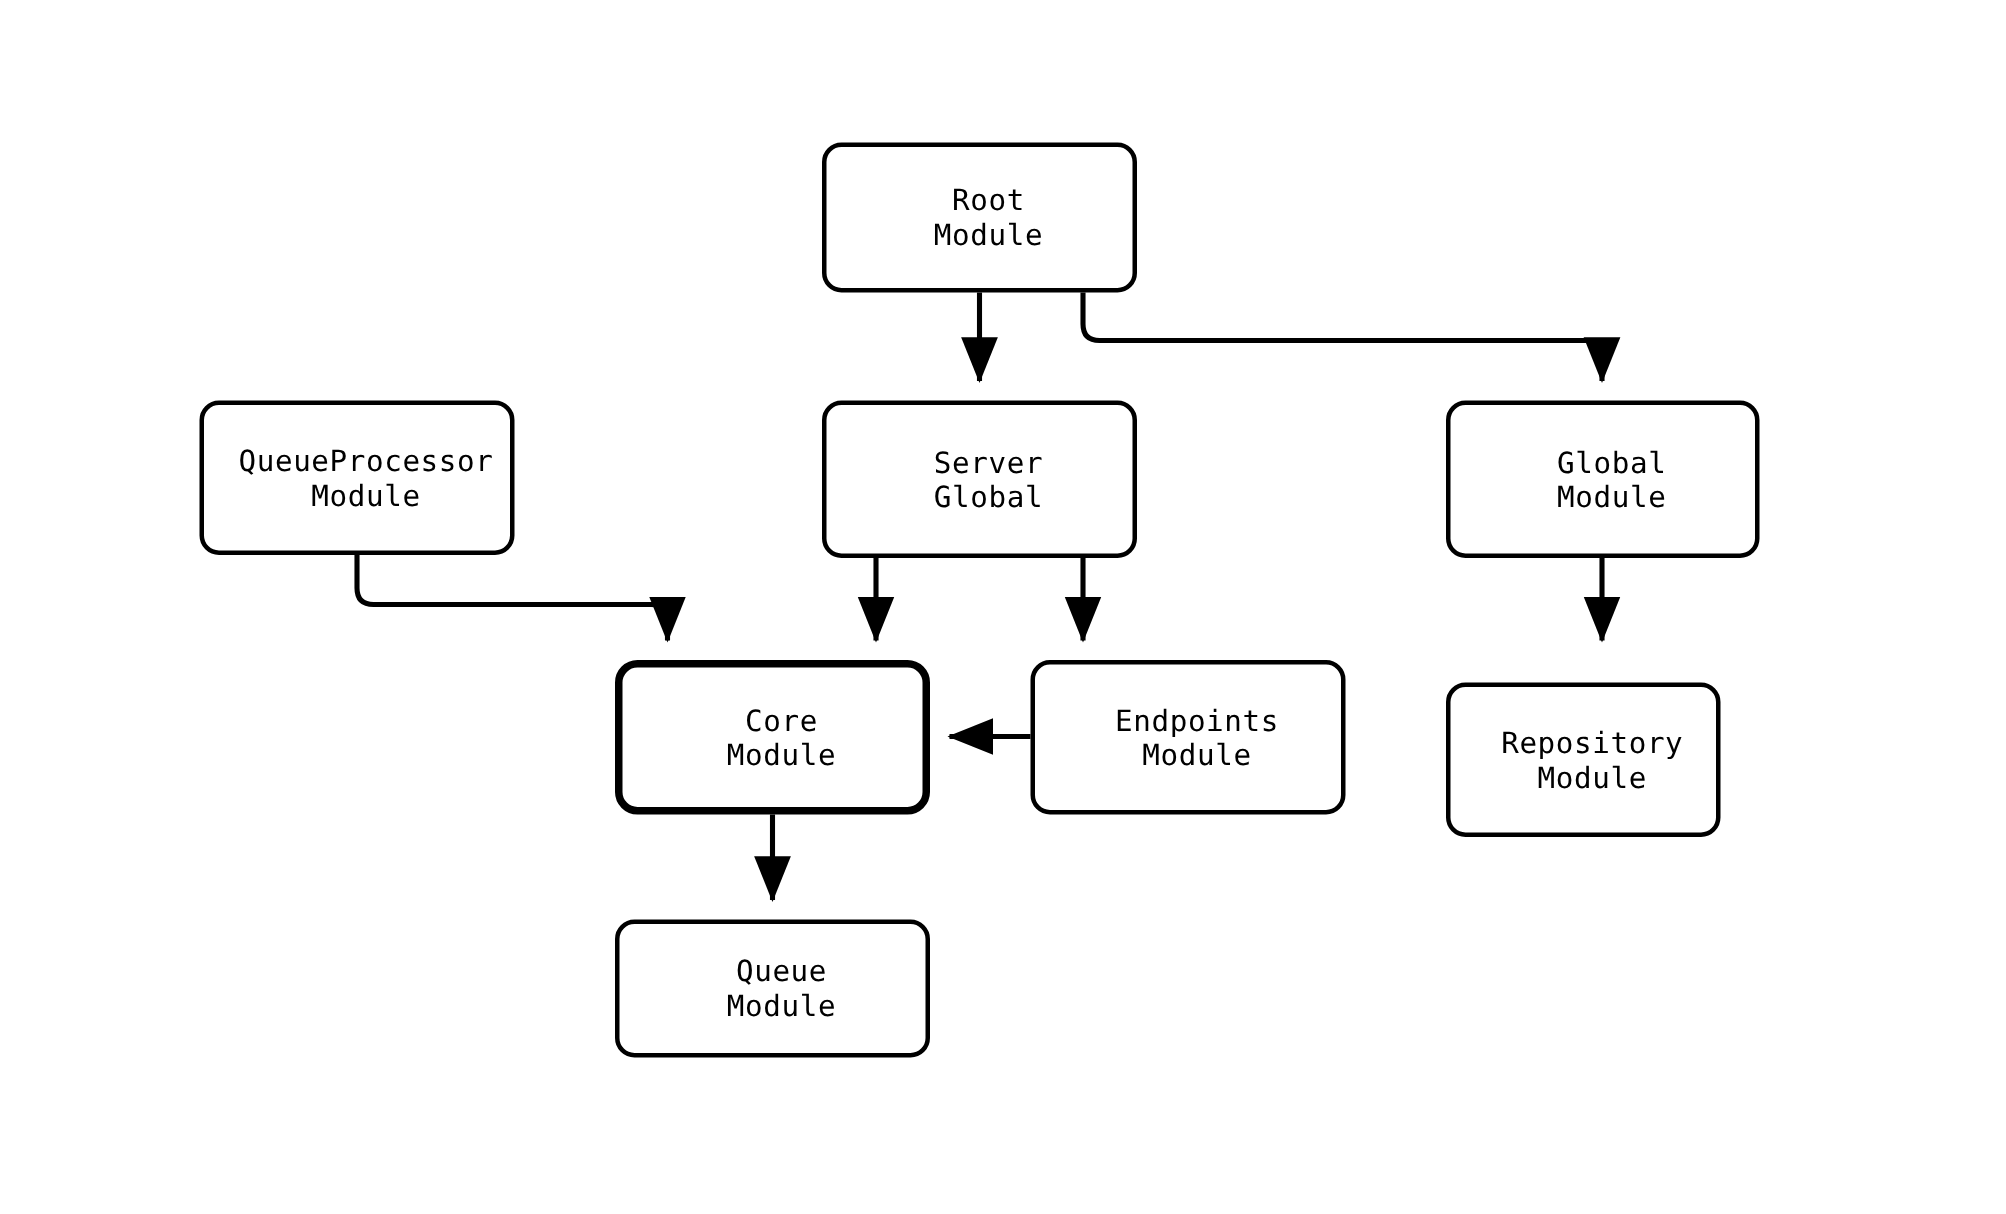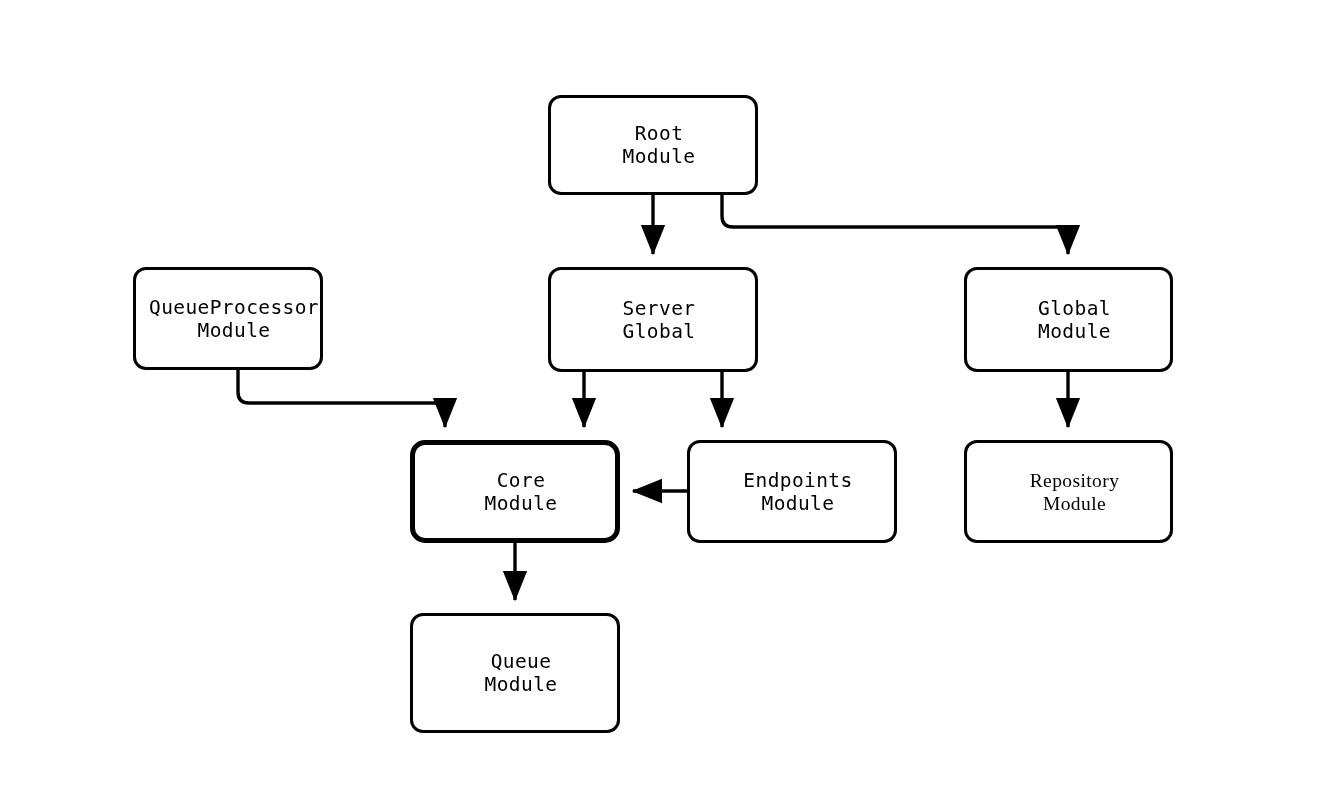--- a/index.html
+++ b/index.html
@@ -73,21 +73,21 @@
         <path d="M 1068,372 L 1068,427" marker-end="url(#arrowhead)"></path>
         <path d="M 515,543 L 515,600" marker-end="url(#arrowhead)"></path>
       </g>
   </svg>
 
   <div class="node" style="left: 548px; top: 95px; width: 210px; height: 100px;">
     <div class="node-label">Root
 Module</div>
   </div>
 
-  <div class="node" style="left: 133px; top: 267px; width: 190px; height: 103px;">
+  <div class="node" style="left: 133px; top: 267px; width: 210px; height: 103px;">
     <div class="node-label">QueueProcessor
 Module</div>
   </div>
 
   <div class="node" style="left: 548px; top: 267px; width: 210px; height: 105px;">
     <div class="node-label">Server
 Global</div>
   </div>
 
   <div class="node" style="left: 964px; top: 267px; width: 209px; height: 105px; justify-content: center;">
@@ -98,23 +98,23 @@
   <div class="node thick" style="left: 410px; top: 440px; width: 210px; height: 103px;">
     <div class="node-label">Core
 Module</div>
   </div>
 
   <div class="node" style="left: 687px; top: 440px; width: 210px; height: 103px;">
     <div class="node-label">Endpoints
 Module</div>
   </div>
 
-  <div class="node" style="left: 964px; top: 440px; width: 209px; height: 103px; font-family: Liberation Serif, serif;">
+  <div class="node" style="left: 964px; top: 455px; width: 183px; height: 103px;">
     <div class="node-label">Repository
 Module</div>
   </div>
 
-  <div class="node" style="left: 410px; top: 613px; width: 210px; height: 120px;">
+  <div class="node" style="left: 410px; top: 613px; width: 210px; height: 92px;">
     <div class="node-label">Queue
 Module</div>
   </div>
 
 </div>
 
 </body></html>

